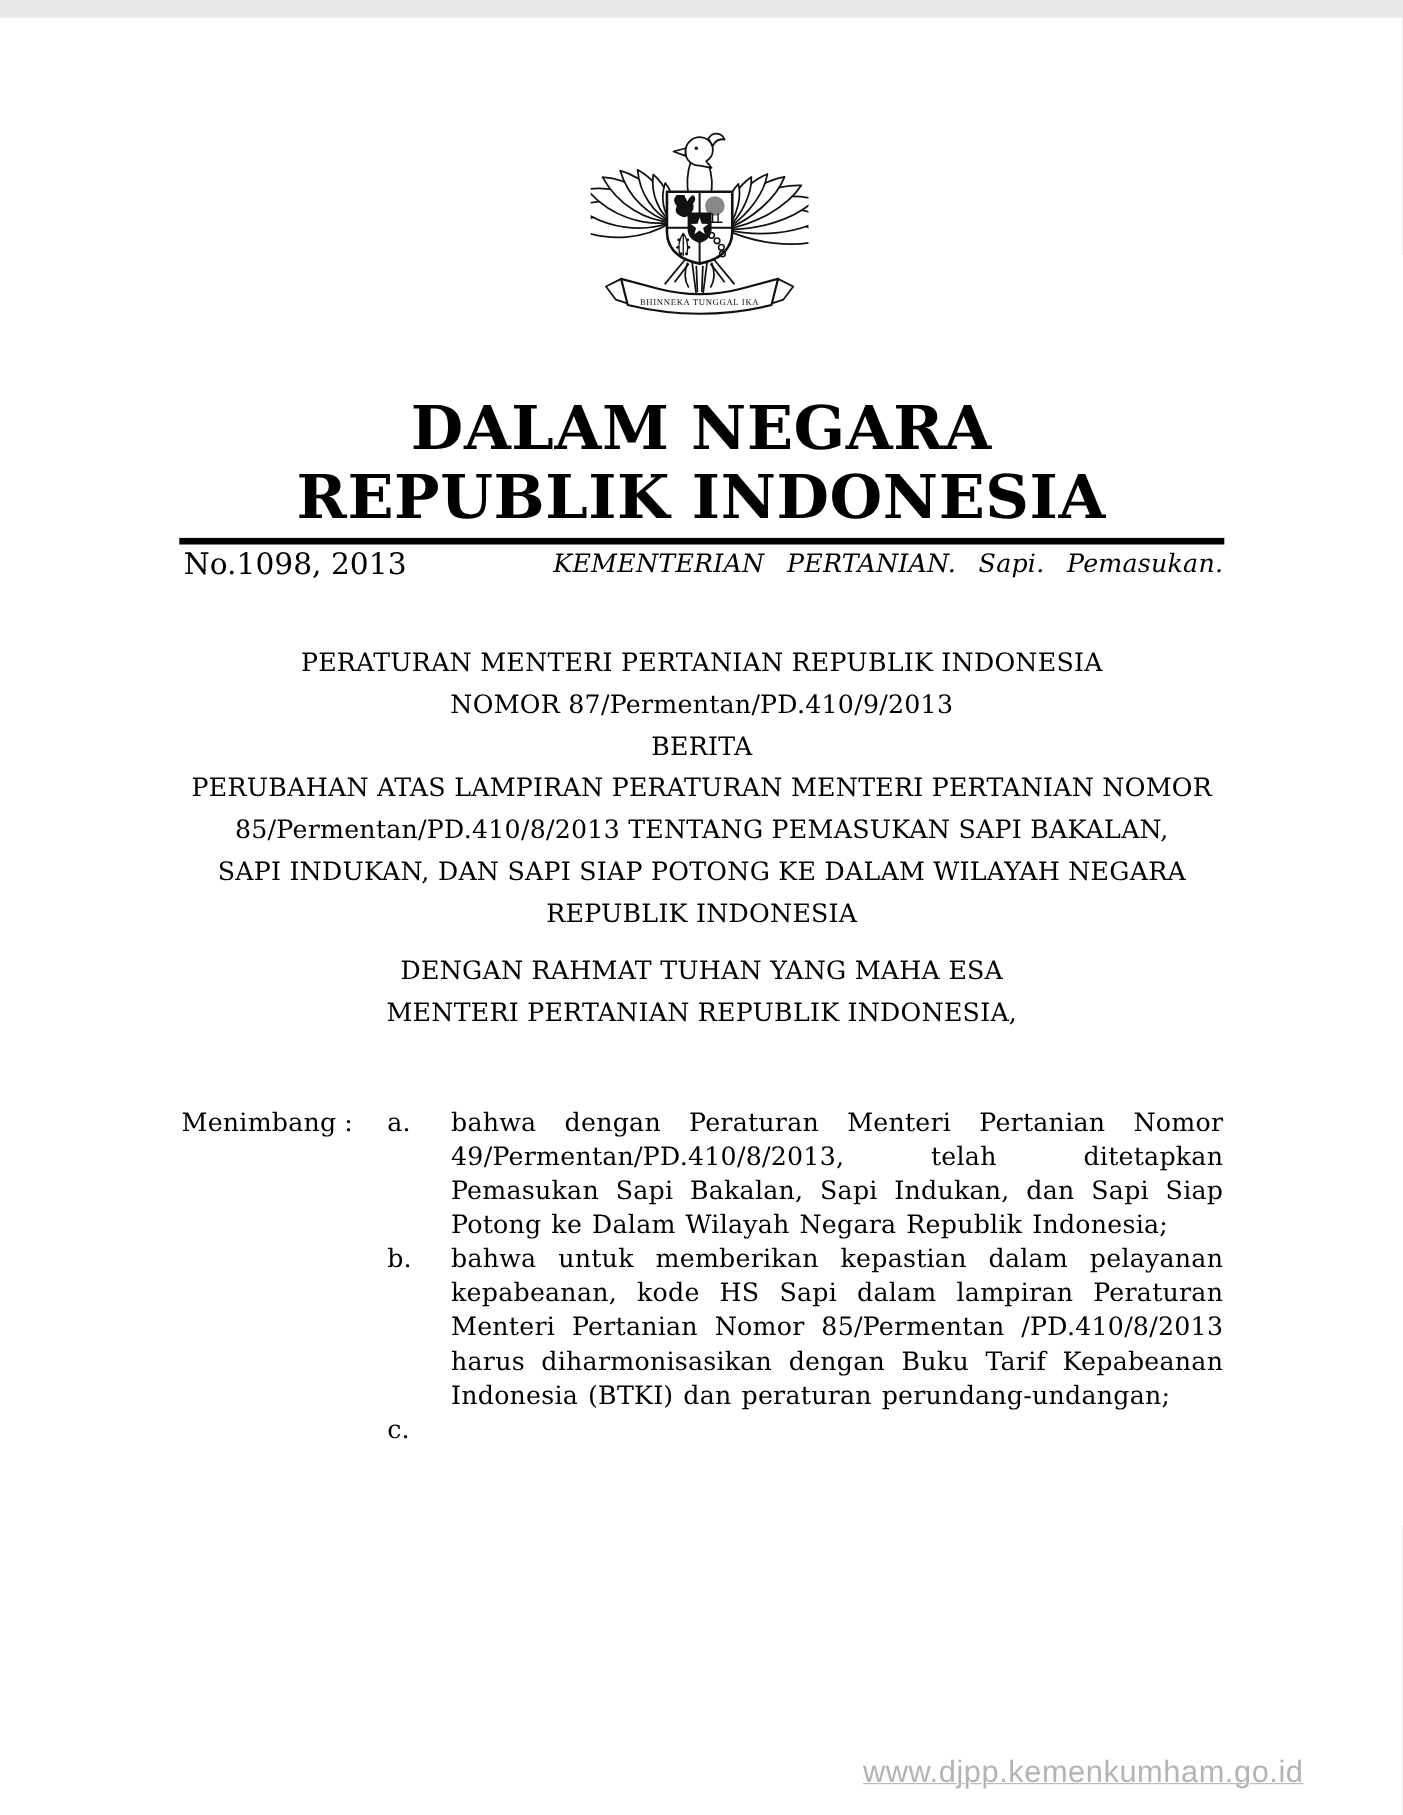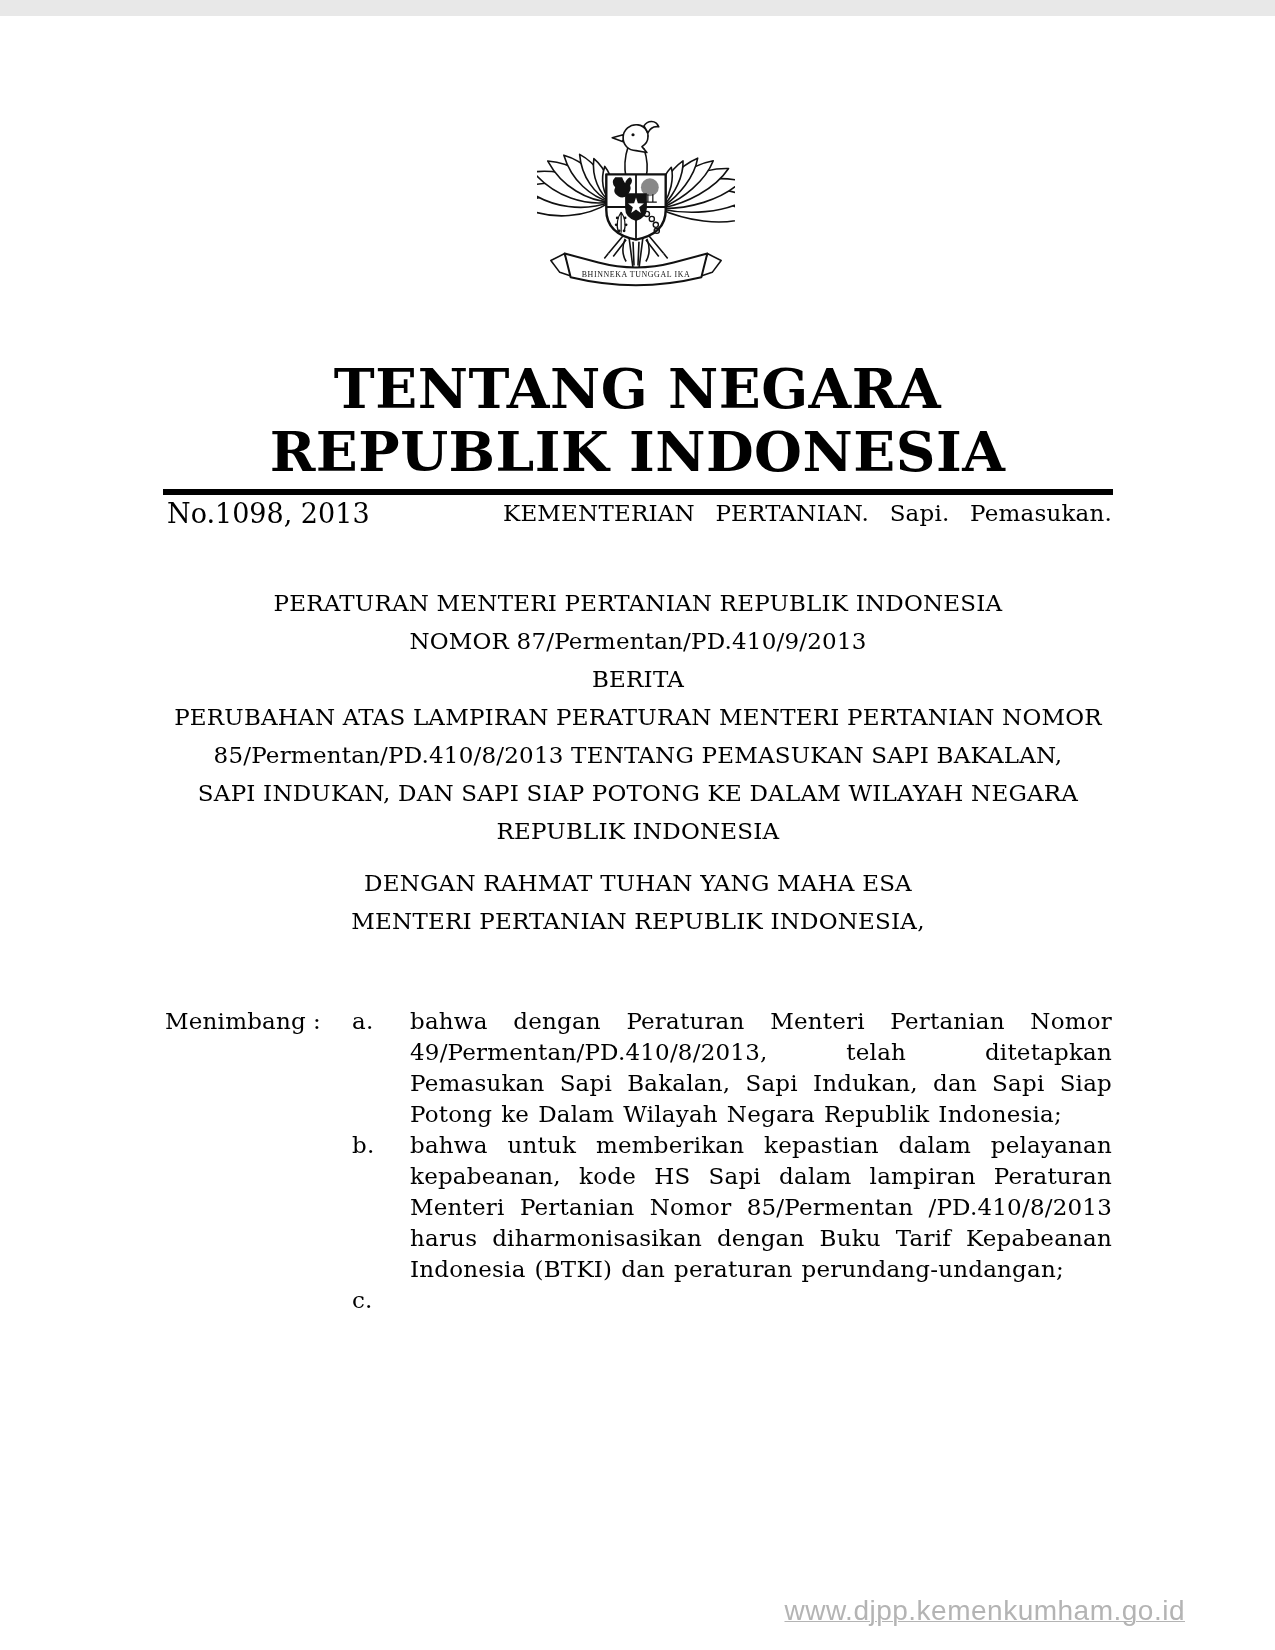--- a/index.html
+++ b/index.html
@@ -20,21 +20,21 @@
   
   .masthead {
     position:absolute; left:0; right:0; top:341px;
     text-align:center; font-weight:700;
     font-size:55px; line-height:63px; letter-spacing:0.5px;
   }
   .rule { position:absolute; left:163px; top:473px; width:950px; height:6px; background:#000; }
   
   .gz-number { position:absolute; left:167px; top:481px; font-size:27px; line-height:33px; }
   .gz-subject { position:absolute; left:503px; top:481px; width:609px; font-size:23px; line-height:33px; letter-spacing:0.2px; }
-  .gz-subject .l1 { text-align:justify; text-align-last:justify; }
+  .gz-subject .l1 { text-align:justify; text-align-last:justify;font-style:italic; }
   .gz-subject .l2 { text-align:left; }
   
   .reg-heading {
     position:absolute; left:164px; top:568px; width:948px;
     text-align:center; font-size:23px; line-height:38px; letter-spacing:0.2px;
   }
   .reg-heading .invocation { margin-top:14px; }
   
   .considerations {
     position:absolute; left:165px; top:990px; width:947px;
@@ -137,21 +137,21 @@
 
     <g>
       <path d="M28,148 L14,155 L23,167 L35,171 Z" fill="#fff"></path>
       <path d="M172,148 L186,155 L177,167 L165,171 Z" fill="#fff"></path>
       <path d="M28,148 L62,157 Q100,167 138,157 L172,148 L166,172 Q100,188 34,172 Z" fill="#fff" stroke-width="2"></path>
       <text x="100" y="172" text-anchor="middle" font-size="8" letter-spacing="0.6" fill="#111" stroke="none">BHINNEKA TUNGGAL IKA</text>
     </g>
   </svg>
 
   <div class="masthead">
-    <div>TENTANG NEGARA</div>
+    <div>DALAM NEGARA</div>
     <div>REPUBLIK INDONESIA</div>
   </div>
   <div class="rule"></div>
 
   <div class="gz-number">No.1098, 2013</div>
   <div class="gz-subject">
     <div class="l1">KEMENTERIAN PERTANIAN. Sapi. Pemasukan.</div>
   </div>
 
   <div class="reg-heading">

